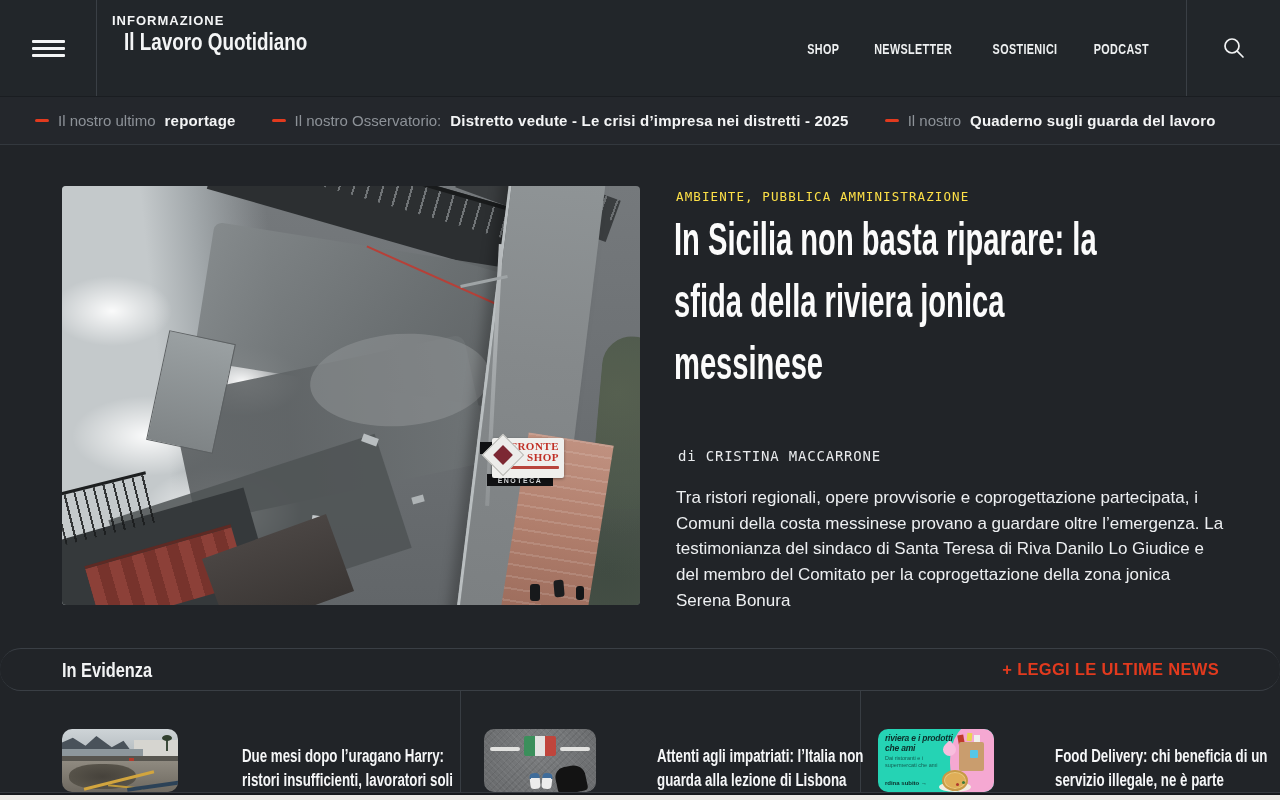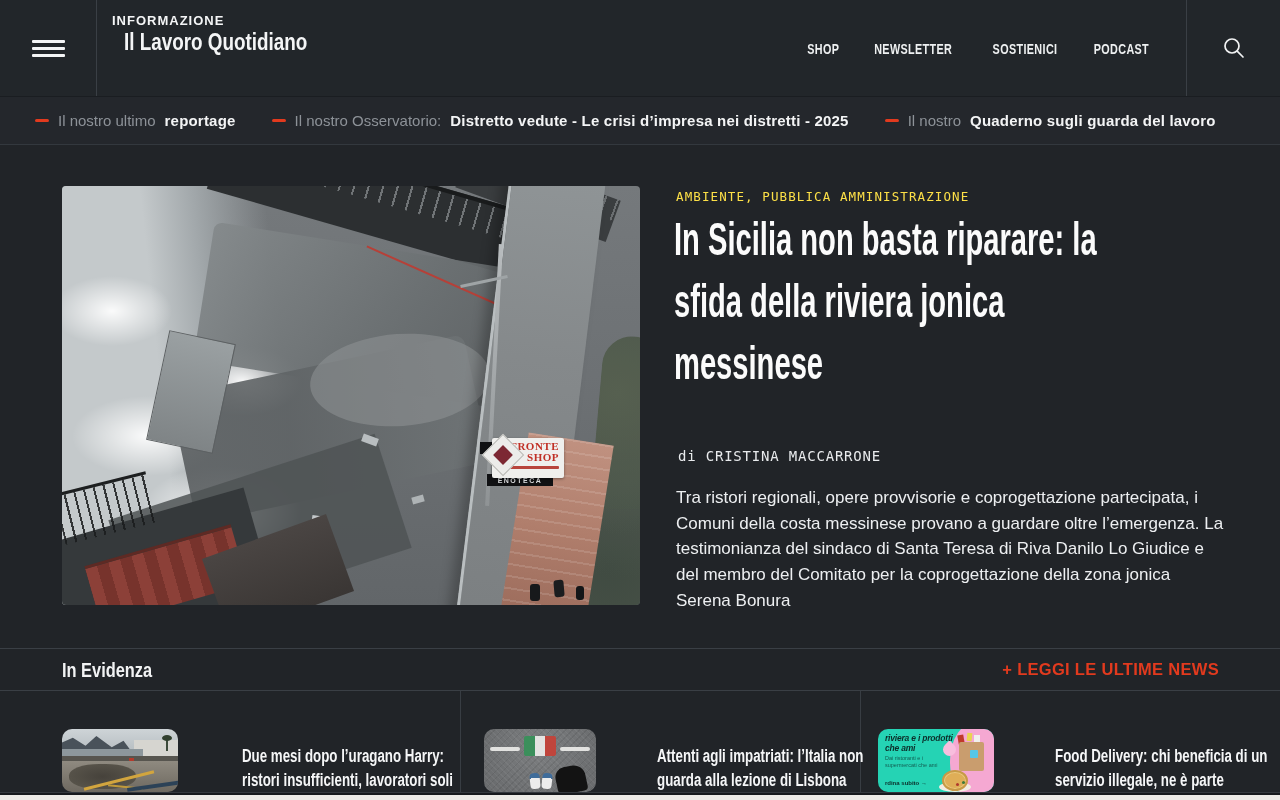--- a/index.html
+++ b/index.html
@@ -101,21 +101,21 @@
   .hero-category { position:absolute; left:676px; top:44px; font-family:"DejaVu Sans Mono", monospace;
                    font-size:12.5px; letter-spacing:1.1px; font-weight:500; cursor:pointer; }
   .hero-title { position:absolute; left:674px; top:63px; width:880px; transform:scaleX(.62); transform-origin:0 0;
                 font-size:47px; line-height:62px; font-weight:700; color:#fbfbfb; cursor:pointer; }
   .hero-title div { white-space:nowrap; }
   .hero-byline { position:absolute; left:678px; top:303px; font-family:"DejaVu Sans Mono", monospace;
                  font-size:14px; letter-spacing:.8px; color:#e9ebed; cursor:pointer; }
   .hero-excerpt { position:absolute; left:676px; top:340px; width:548px; font-size:17px; line-height:25.7px; color:#edeff1; }
   
   .band { height:43px; border-top:1px solid #3a3f45; border-bottom:1px solid #3a3f45;
-          display:flex; align-items:center; justify-content:space-between; padding:0 61px 0 62px; }
+          display:flex; align-items:center; justify-content:space-between; padding:0 61px 0 62px;border-radius:21px; }
   .band-h { font-size:21px; font-weight:700; transform:scaleX(.78); transform-origin:0 50%; white-space:nowrap; }
   .more-link { font-size:16.5px; font-weight:600; letter-spacing:.3px; cursor:pointer; }
   
   .cards { display:grid; grid-template-columns:460px 400px 420px; height:102px; border-bottom:1px solid #34383e; }
   .card { display:flex; align-items:flex-end; cursor:pointer;gap:44px; }
   .card-1 { padding-left:62px; }
   .card-2 { padding-left:23px; border-left:1px solid #383d43; }
   .card-3 { padding-left:17px; border-left:1px solid #383d43; }
   .thumb { width:116px; height:63px; border-radius:10px; overflow:hidden; position:relative; flex:none; }
   .thumb div { position:absolute; }

